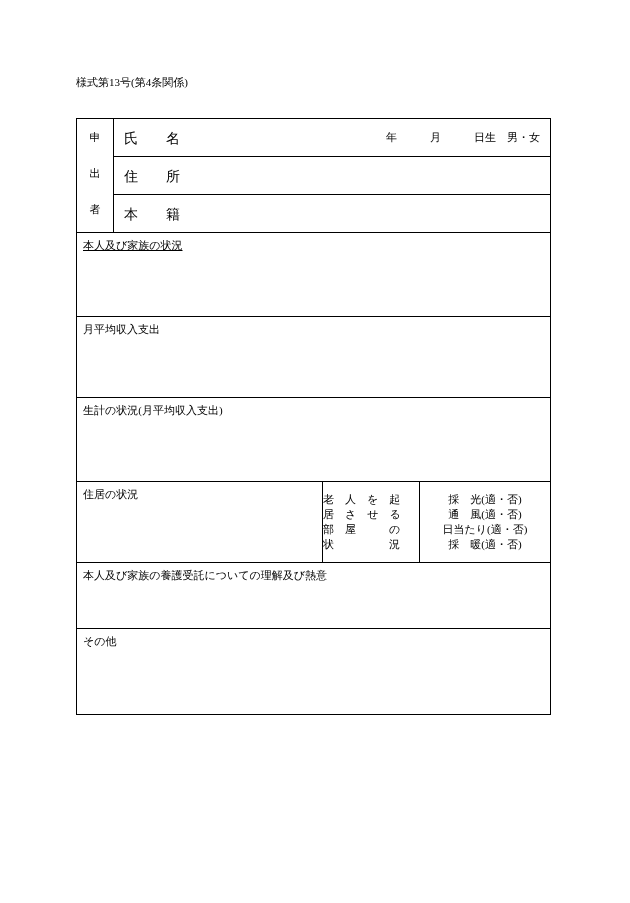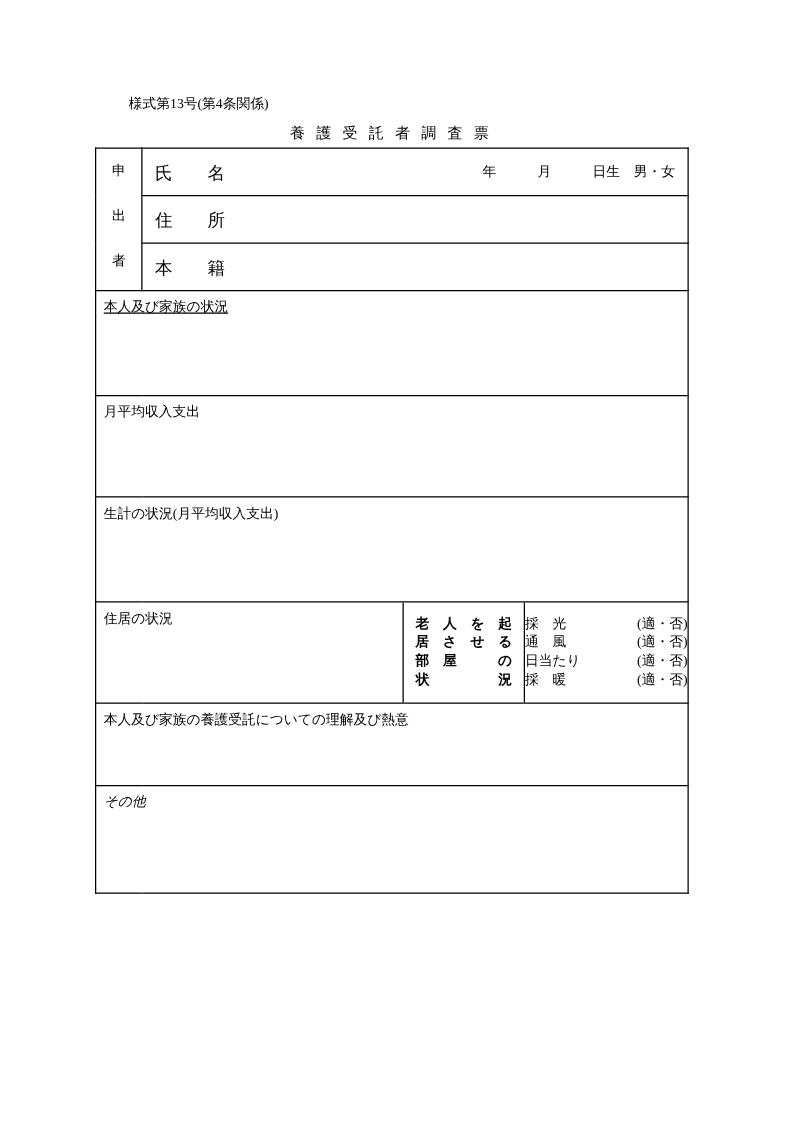--- a/index.html
+++ b/index.html
@@ -22,21 +22,20 @@
     width: 630px;
     height: 903px;
   }
   .form-no {
     position: absolute;
     left: 76px;
     top: 75px;
     font-size: 11px;
     letter-spacing: 0px;
     white-space: nowrap;
-    margin-left: 27px;
   }
   .doc-title {
     position: absolute;
     left: 76px;
     top: 98px;
     width: 474px;
     text-align: center;
     font-size: 12px;
     letter-spacing: 3px;
     white-space: nowrap;
@@ -94,21 +93,21 @@
     white-space: nowrap;
   }
   .sec-body {
     position: relative;
   }
   .h-situation { height: 83px; text-decoration: underline; }
   .h-neighbor  { height: 80px; }
   .h-living    { height: 83px; }
   .h-house     { height: 80px; }
   .h-under     { height: 65px; }
-  .h-other     { height: 85px; font-style: italic; }
+  .h-other     { height: 85px; }
 
   
   .house-wrap {
     position: relative;
     height: 100%;
   }
   .house-left-title {
     position: absolute;
     left: 6px;
     top: 5px;
@@ -133,40 +132,38 @@
   .house-col-a {
     width: 96px;
     padding: 0 8px;
   }
   .house-col-b {
     width: 130px;
     padding: 0 10px;
   }
   .house-col-a div {
     display: flex;
-    justify-content: center;
+    justify-content: flex-start;
     line-height: 15px;
     white-space: nowrap;
-    font-weight: bold;
   }
   .house-col-b div {
     display: flex;
-    justify-content: space-between;
+    justify-content: center;
     line-height: 15px;
     white-space: nowrap;
   }
 </style>
 </head>
 <body>
 
 <div class="page">
 
   <div class="form-no">様式第13号(第4条関係)</div>
 
-  <div class="doc-title">養 護 受 託 者 調 査 票</div>
 
   <table class="main">
     <colgroup>
       <col style="width:37px">
       <col style="width:437px">
     </colgroup>
     <tbody>
       <tr class="field-row">
         <td class="applicant-label" rowspan="3">
           <span class="ch">申</span>

